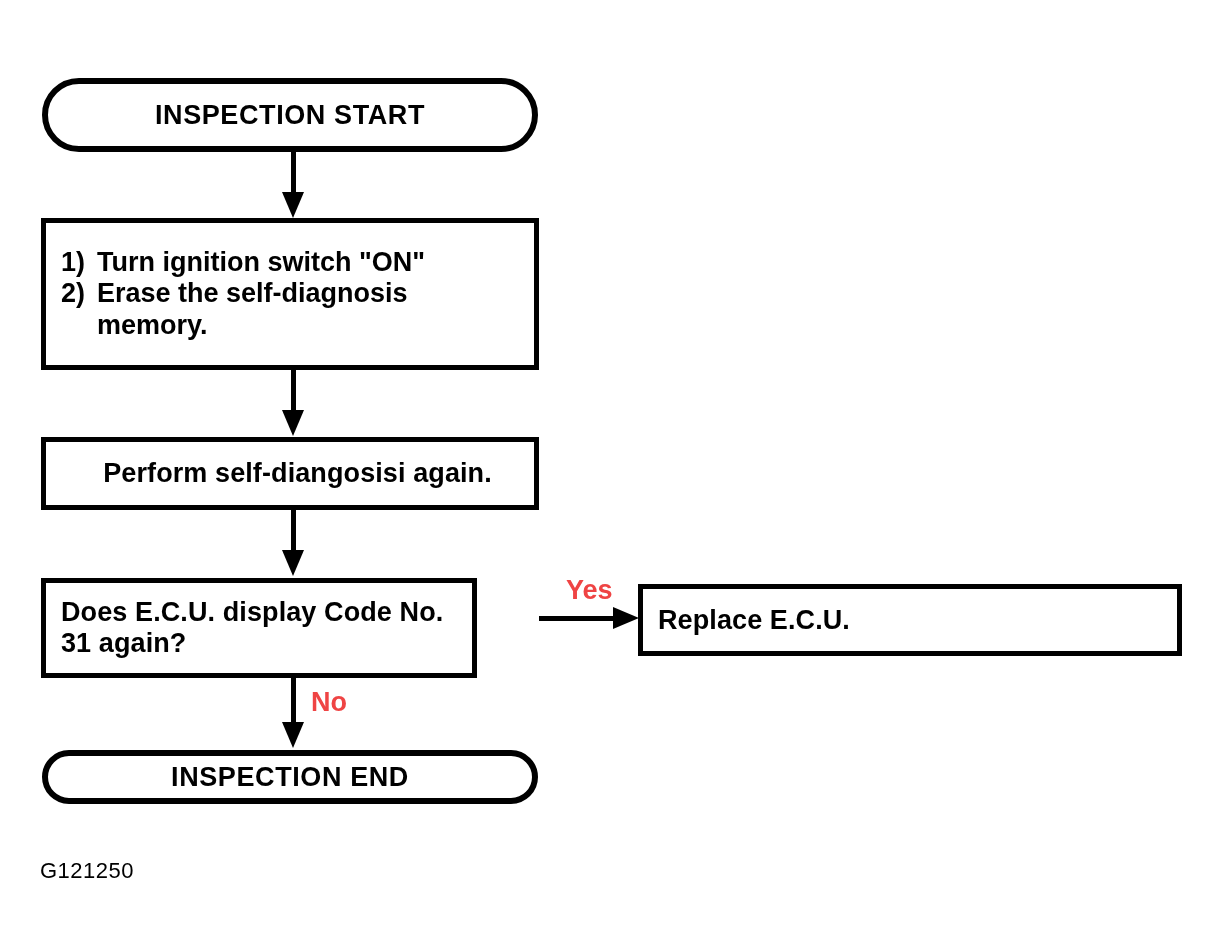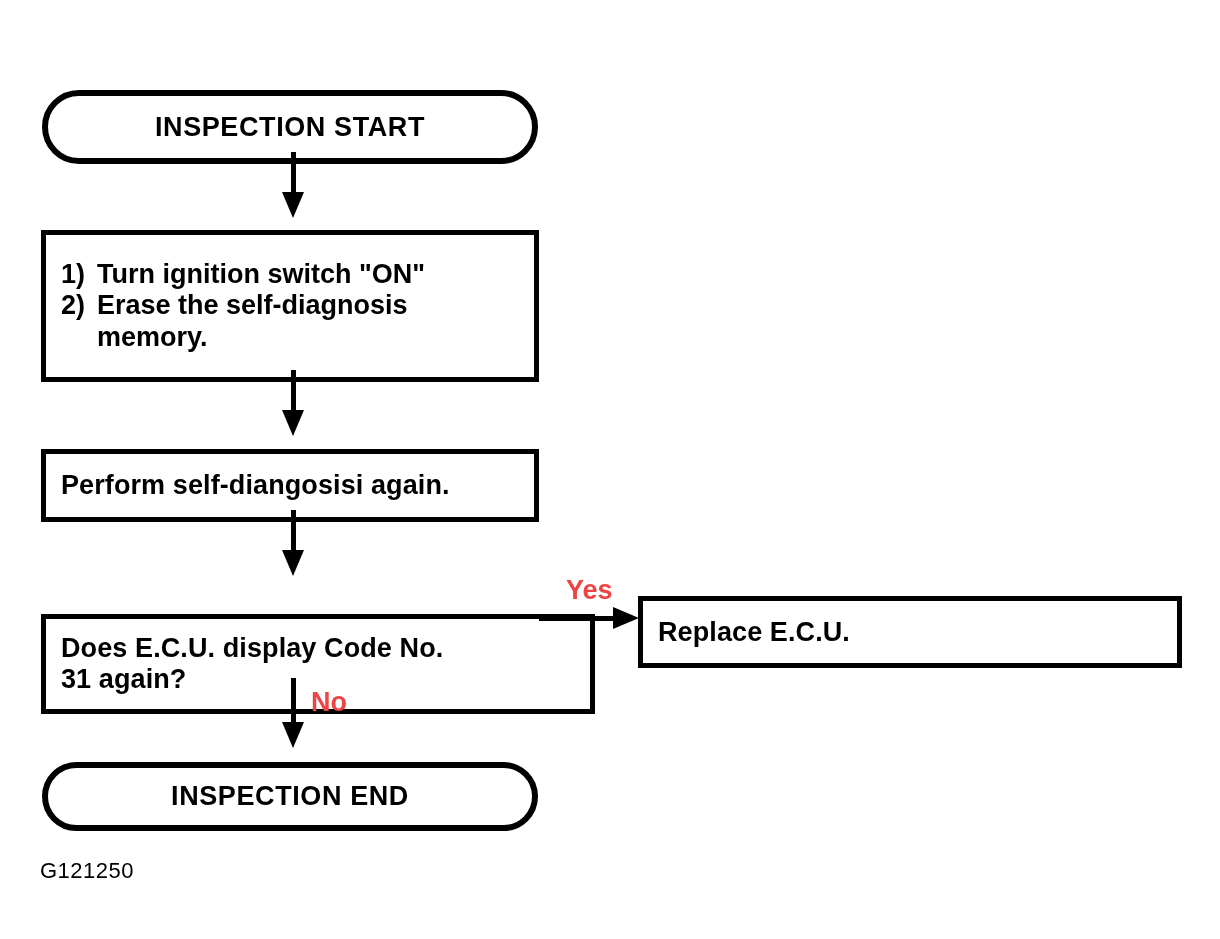--- a/index.html
+++ b/index.html
@@ -20,21 +20,20 @@
     overflow: hidden;
   }
 
   
   .node {
     position: absolute;
     box-sizing: border-box;
     background: #ffffff;
     border: 5px solid #000000;
     color: #000000;
-    margin-top: 12px;
   }
   .node.terminator {
     border-width: 6px;
     border-radius: 999px;
     display: flex;
     align-items: center;
     justify-content: center;
   }
   .node.process,
   .node.decision {
@@ -151,43 +150,43 @@
         <span class="step-num">2)</span>
         <span class="step-text">Erase the self-diagnosis
 memory.</span>
       </li>
     </ul>
   </div>
 
   <div class="conn-v" style="left:291px; top:370px; width:5px; height:42px;"></div>
   <div class="arrow-down" style="left:282px; top:410px;"></div>
 
-  <div class="node process" style="left:41px; top:437px; width:498px; height:73px;">
+  <div class="node process" style="left:41px; top:437px; width:498px; height:73px;justify-content:center;">
     <span class="node-label">Perform self-diangosisi again.</span>
   </div>
 
   <div class="conn-v" style="left:291px; top:510px; width:5px; height:42px;"></div>
   <div class="arrow-down" style="left:282px; top:550px;"></div>
 
-  <div class="node decision" style="left:41px; top:602px; width:554px; height:100px;">
+  <div class="node decision" style="left:41px; top:578px; width:436px; height:100px;">
     <span class="node-label">Does E.C.U. display Code No.
 31 again?</span>
   </div>
 
   <div class="conn-h" style="left:539px; top:616px; width:80px; height:5px;"></div>
   <div class="arrow-right" style="left:613px; top:607px;"></div>
   <div class="branch-label" style="left:566px; top:575px;">Yes</div>
 
   <div class="node process" style="left:638px; top:584px; width:544px; height:72px;">
     <span class="node-label">Replace E.C.U.</span>
   </div>
 
   <div class="conn-v" style="left:291px; top:678px; width:5px; height:46px;"></div>
   <div class="arrow-down" style="left:282px; top:722px;"></div>
   <div class="branch-label" style="left:311px; top:687px;">No</div>
 
-  <div class="node terminator" style="left:42px; top:750px; width:496px; height:69px;">
+  <div class="node terminator" style="left:42px; top:750px; width:496px; height:54px;">
     <span class="node-label">INSPECTION END</span>
   </div>
 
   <div class="figure-id" style="left:40px; top:842px;">G121250</div>
 
 </div>
 
 </body></html>

